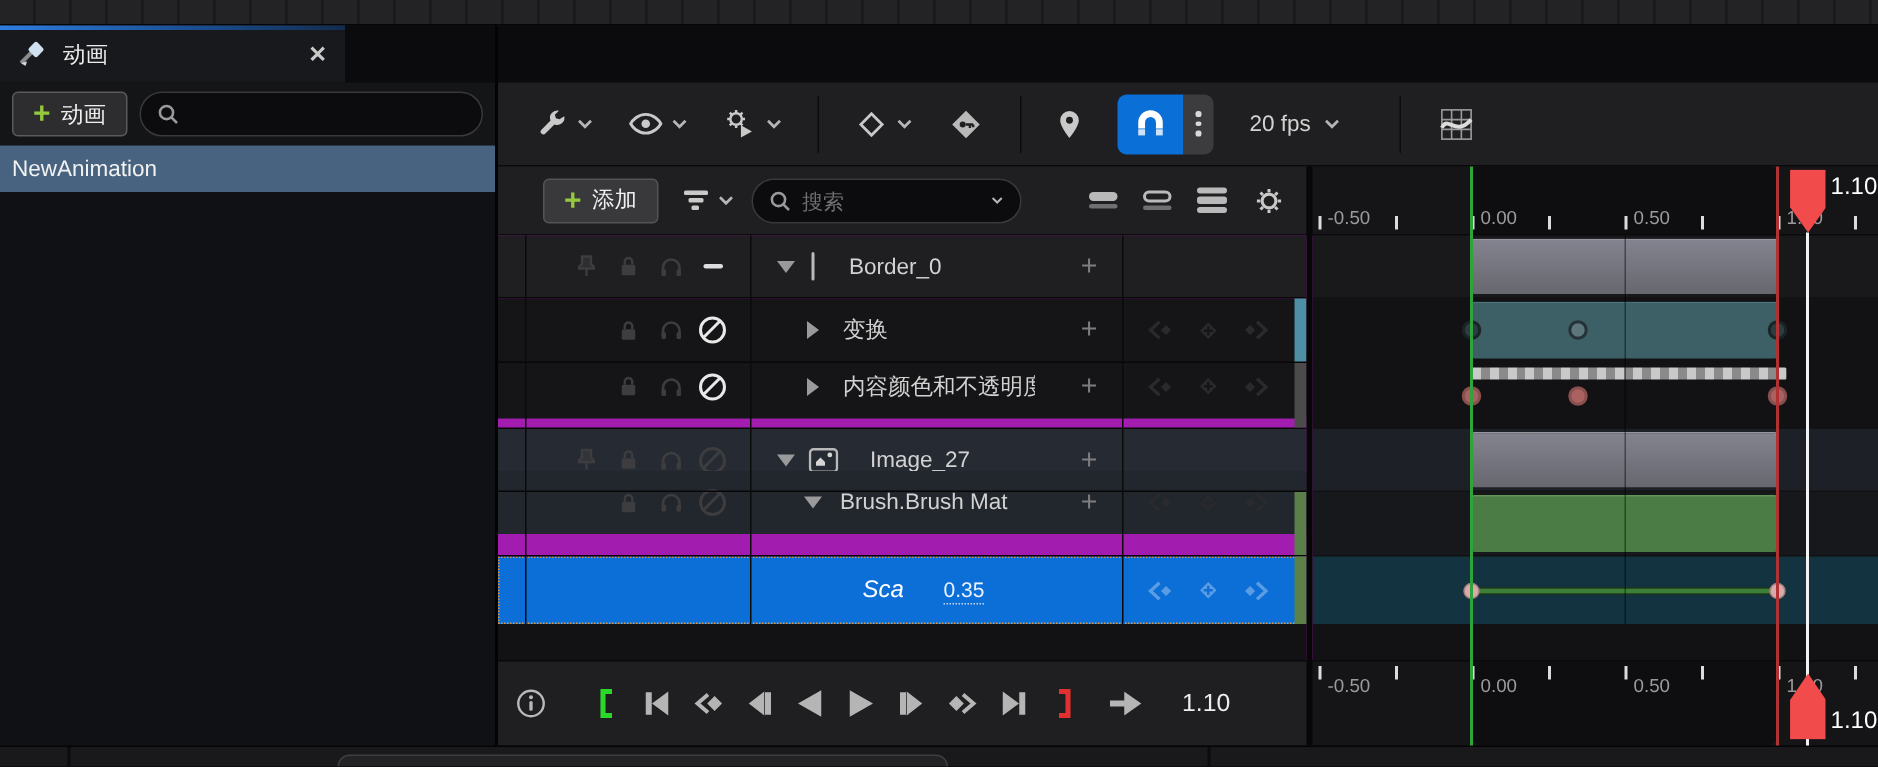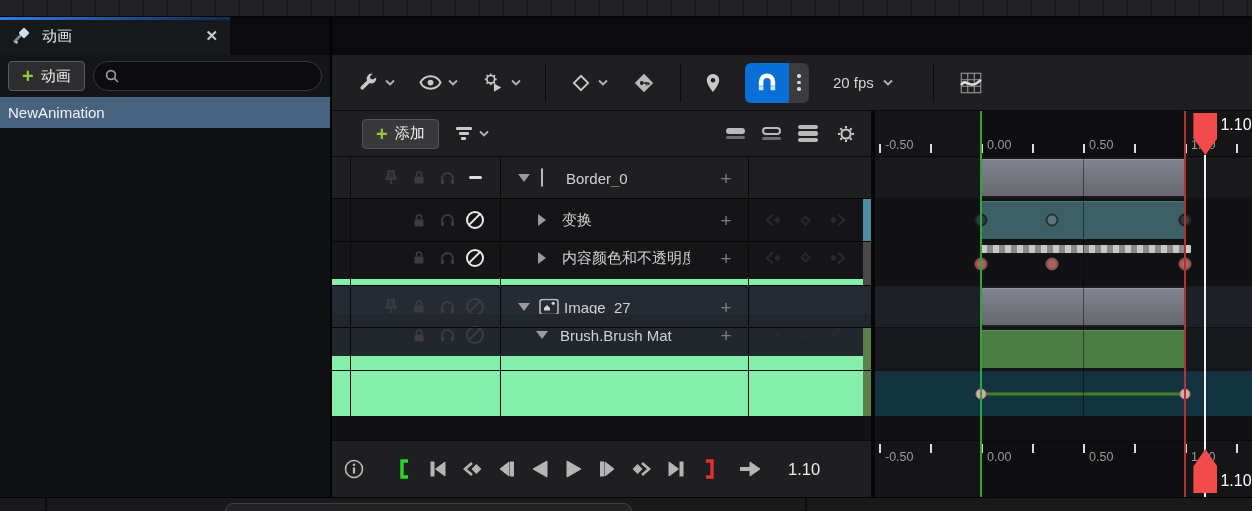--- a/index.html
+++ b/index.html
@@ -56,21 +56,21 @@
   
   #add-row{left:332px;top:111px;width:539px;height:46px;background:#1f1f21;border-bottom:1px solid #0a0a0c;
     box-sizing:border-box;display:flex;align-items:center;padding:0 14px 0 30px}
   #btn-add-track{background:#39393b;border:1px solid #545456}
   #filter-tool{margin:0 12px 0 16px}
   #track-search{width:180px;margin-right:14px}
   .funnel i{display:block;background:#c9c9c9;height:2.6px;border-radius:1px;margin:2.2px auto 0}
   .viewgroup{margin-left:auto;display:flex;align-items:center;gap:17px}
 
   
-  #outliner{left:332px;top:157px;width:628px;height:283px;background:#86efac}
+  #outliner{left:332px;top:157px;width:628px;height:283px;background:#a21caf}
   .orow{position:absolute;left:0;width:539px;background:#151517}
   #or0{top:0;height:41px;background:#1f1f22}
   #or1{top:42px;height:42px}
   #or2{top:79px;height:43px}
   #or3{top:129px;height:41px;background:#262b33}
   #or4{top:157px;height:42px;background:#22262d}
   #or5{top:214px;height:45px;background:#0c6fd8;outline:1px dotted #e0993f;outline-offset:-1px}
   .rowsep{position:absolute;left:0;width:539px;height:1px;background:#070708}
   .colsep{position:absolute;top:0;height:259px;width:1px;background:#0a0a0b}
   .tint{position:absolute;left:531px;width:8px}
@@ -317,20 +317,32 @@
   <div class="tool" id="filter-tool">
     <span class="funnel" style="width:18px">
       <i style="width:16px;margin-top:0"></i>
         <i style="width:10px"></i>
         <i style="width:5px"></i>
     </span>
     <svg class="chev" viewBox="0 0 10 7">
         <path d="M1 1.5 L5 5.5 L9 1.5" stroke="#b5b5b5" stroke-width="1.8" fill="none"></path>
       </svg>
   </div>
+  <div class="search-pill" id="track-search">
+    <span>
+      <svg width="14" height="14" viewBox="0 0 14 14">
+          <circle cx="6" cy="6" r="4.4" fill="none" stroke="#9a9a9c" stroke-width="1.7"></circle>
+          <path d="M9.4 9.4 L13 13" stroke="#9a9a9c" stroke-width="1.7"></path>
+        </svg>
+    </span>
+    <input placeholder="搜索" style="">
+    <svg class="chev" viewBox="0 0 10 7">
+        <path d="M1 1.5 L5 5.5 L9 1.5" stroke="#b5b5b5" stroke-width="1.8" fill="none"></path>
+      </svg>
+  </div>
   <div class="viewgroup">
     <span>
       <div style="width:19px;height:6px;border-radius:3px;background:#b9b9b9"></div>
       <div style="width:19px;height:3px;border-radius:1.5px;background:#6f6f71;margin-top:2px"></div>
     </span>
     <span>
       <div style="width:19px;height:8px;border-radius:4px;border:2px solid #b9b9b9;box-sizing:border-box"></div>
       <div style="width:19px;height:3px;border-radius:1.5px;background:#6f6f71;margin-top:2px"></div>
     </span>
     <span>
@@ -482,21 +494,21 @@
         </span>
     </div>
     <span class="caret down" style="left:186px"></span>
     <span class="typeicon" style="left:207px">
       <svg width="20" height="17" viewBox="0 0 20 17">
         <rect x="1" y="1" width="18" height="15" rx="2.5" fill="none" stroke="#b9b9b9" stroke-width="1.6"></rect>
         <path d="M5 12 v-2.5 L8 6.5 l3 3 V12 z" fill="#d5d5d5"></path>
         <circle cx="14.2" cy="4.8" r="1.6" fill="#d5d5d5"></circle>
       </svg>
     </span>
-    <span class="olabel" style="left:232px">Image_27</span>
+    <span class="olabel" style="left:248px">Image_27</span>
     <span class="oplus">+</span>
   </div>
 
   <div class="orow" id="or4">
     <div class="tgl-group">
       <span class="tgl">
           <svg width="14" height="15" viewBox="0 0 14 15">
             <rect x="2.5" y="6.5" width="9" height="7" rx="1" fill="currentColor"></rect>
             <path d="M4.5 6.5 v-2 a2.5 2.5 0 0 1 5 0 v2" stroke="currentColor" stroke-width="1.6" fill="none"></path>
           </svg>
@@ -524,20 +536,38 @@
           <rect x="3.6" y="3.6" width="7.8" height="7.8" transform="rotate(45 7.5 7.5)" fill="currentColor"></rect>
           <path d="M7.5 4.5v6 M4.5 7.5h6" stroke="#22262d" stroke-width="1.6"></path>
         </svg>
       <svg width="17" height="14" viewBox="0 0 17 14">
           <path d="M9 1.5 L15 7 L9 12.5" stroke="currentColor" stroke-width="2.2" fill="none"></path>
           <rect x="2" y="4.6" width="4.8" height="4.8" transform="rotate(45 4.4 7)" fill="currentColor"></rect>
         </svg>
     </div>
   </div>
 
+  <div class="orow" id="or5">
+    <span class="sca-label">Sca</span>
+    <span class="sca-value">0.35</span>
+    <div class="keynav lit">
+      <svg width="17" height="14" viewBox="0 0 17 14">
+          <path d="M8 1.5 L2 7 L8 12.5" stroke="currentColor" stroke-width="2.2" fill="none"></path>
+          <rect x="10" y="4.6" width="4.8" height="4.8" transform="rotate(45 12.4 7)" fill="currentColor"></rect>
+        </svg>
+      <svg width="15" height="15" viewBox="0 0 15 15">
+          <rect x="3.6" y="3.6" width="7.8" height="7.8" transform="rotate(45 7.5 7.5)" fill="currentColor"></rect>
+          <path d="M7.5 4.5v6 M4.5 7.5h6" stroke="#0c6fd8" stroke-width="1.6"></path>
+        </svg>
+      <svg width="17" height="14" viewBox="0 0 17 14">
+          <path d="M9 1.5 L15 7 L9 12.5" stroke="currentColor" stroke-width="2.2" fill="none"></path>
+          <rect x="2" y="4.6" width="4.8" height="4.8" transform="rotate(45 4.4 7)" fill="currentColor"></rect>
+        </svg>
+    </div>
+  </div>
 
   <div id="outliner-empty"></div>
 
   <div class="rowsep" style="top:41px"></div>
   <div class="rowsep" style="top:84px"></div>
   <div class="rowsep" style="top:128px"></div>
   <div class="rowsep" style="top:170px"></div>
   <div class="rowsep" style="top:213px"></div>
   <div class="colsep" style="left:18px"></div>
   <div class="colsep" style="left:168px"></div>

